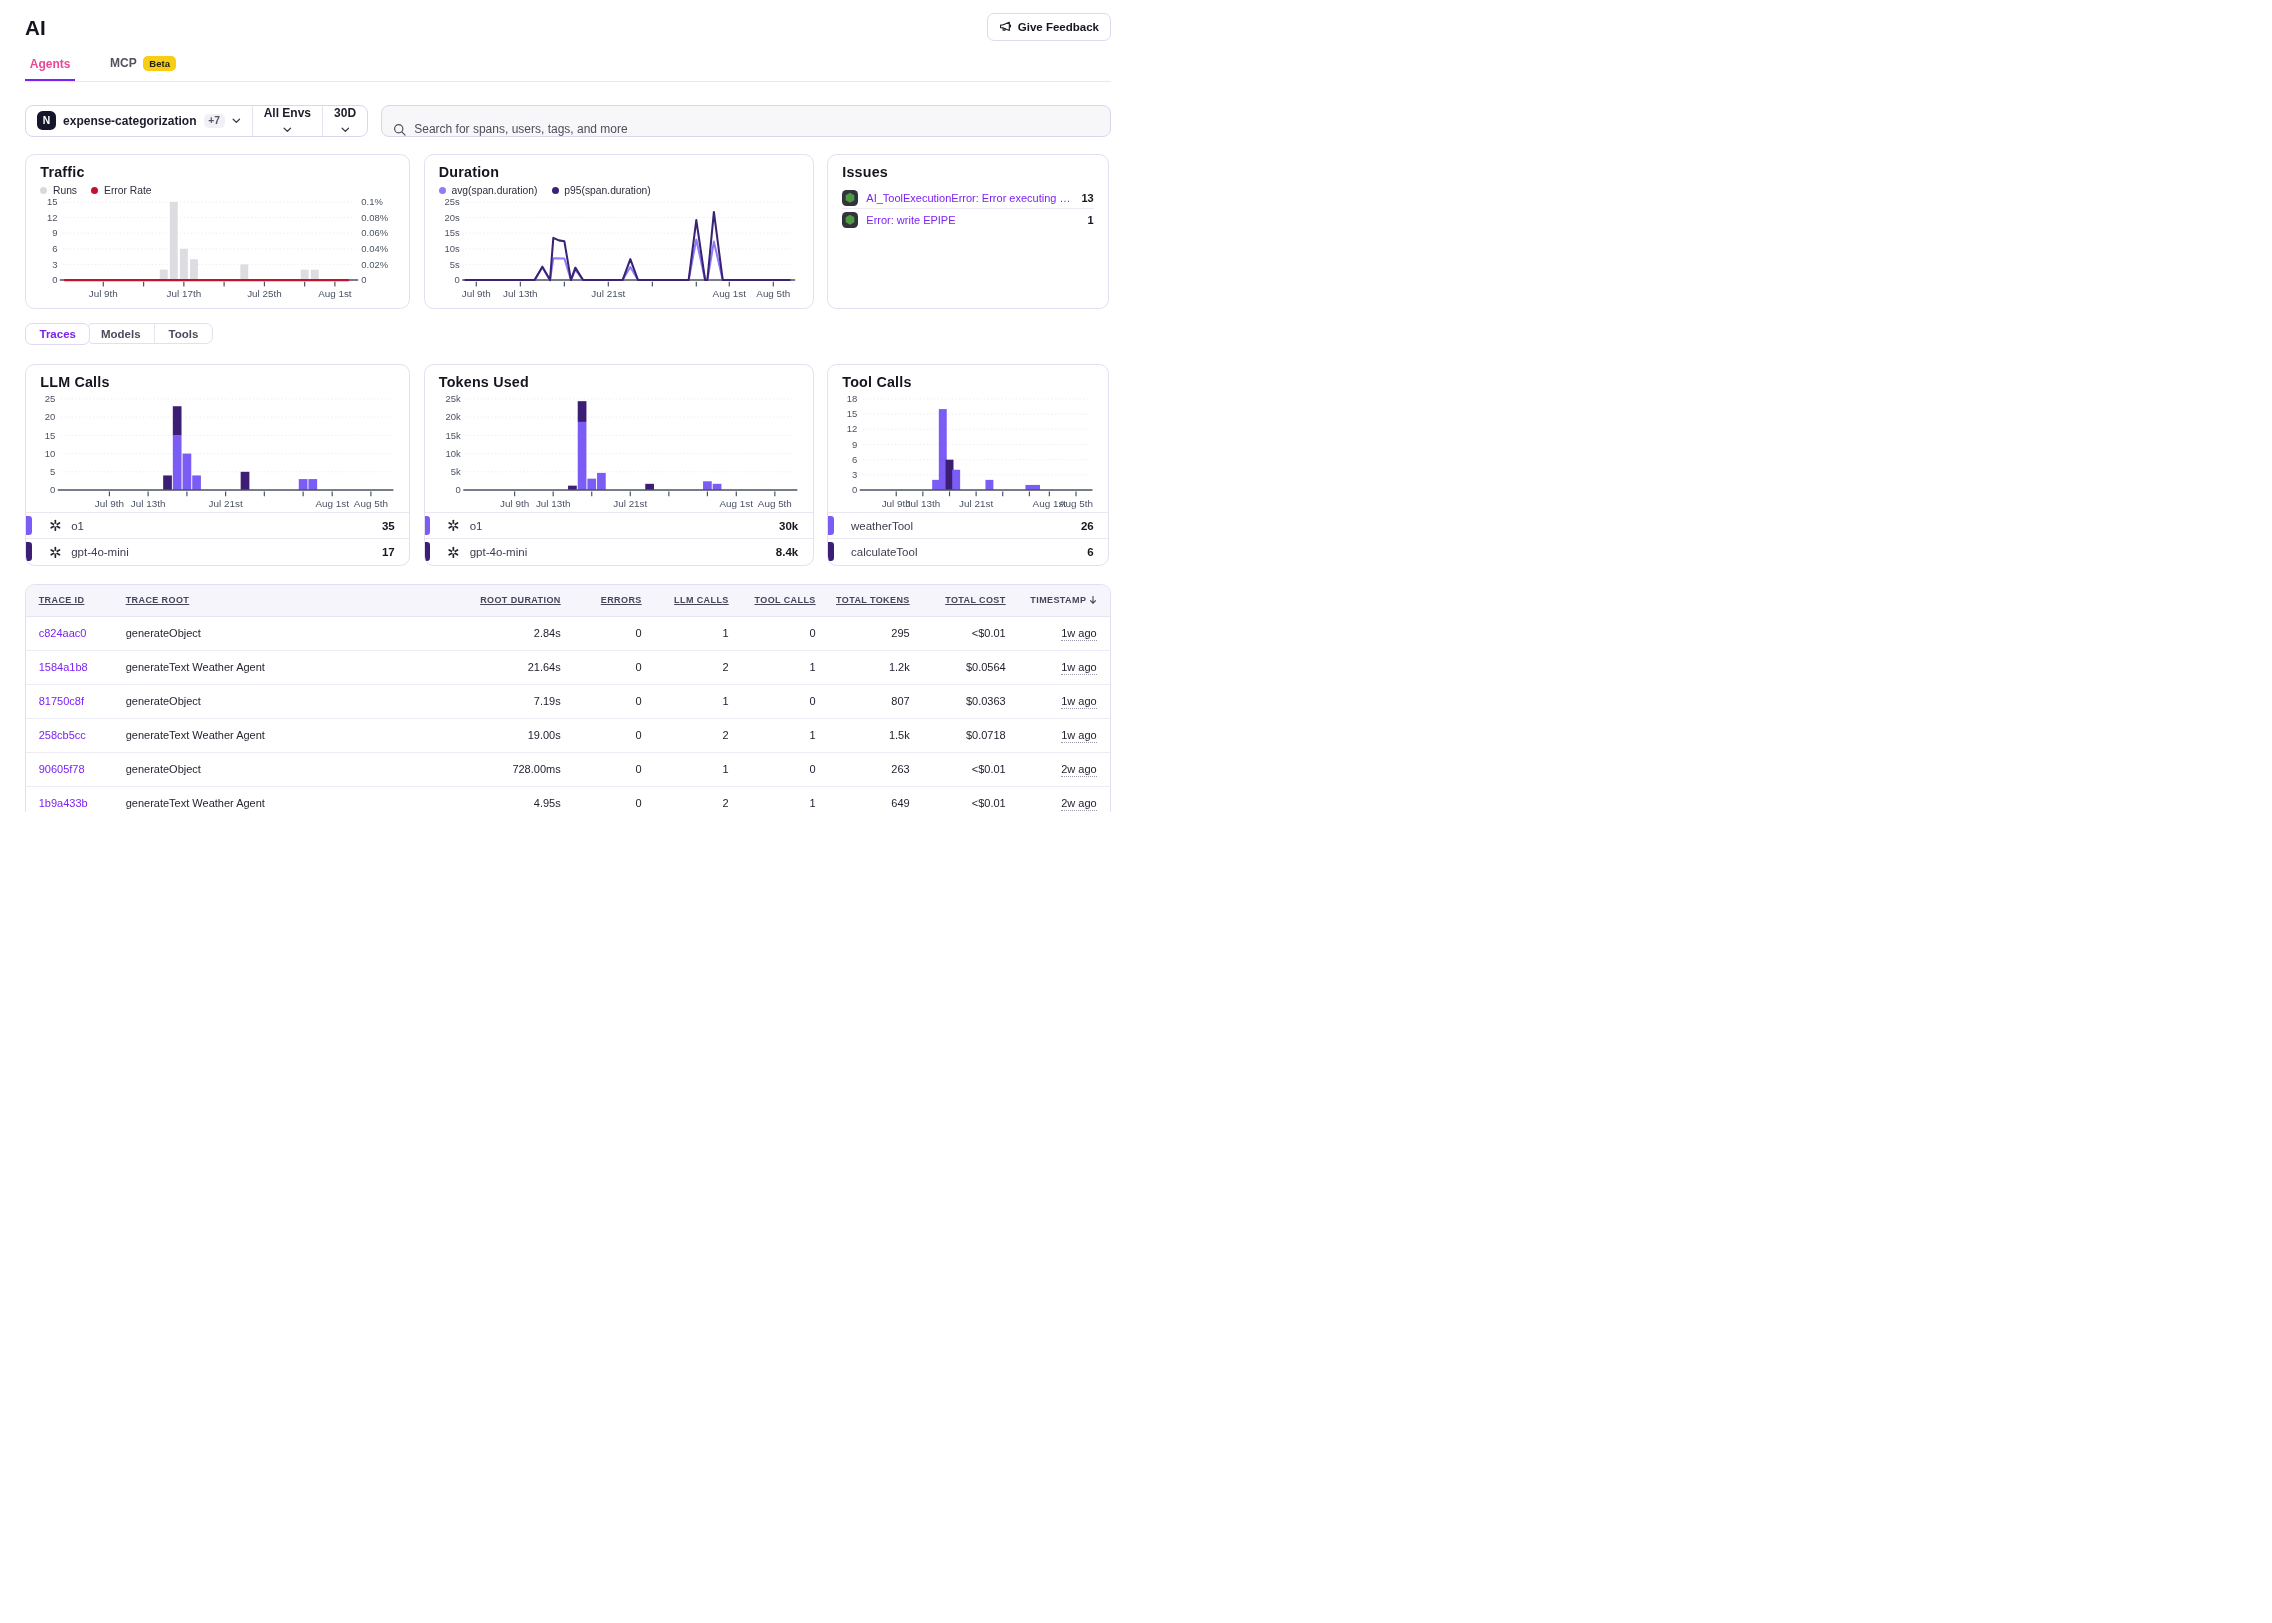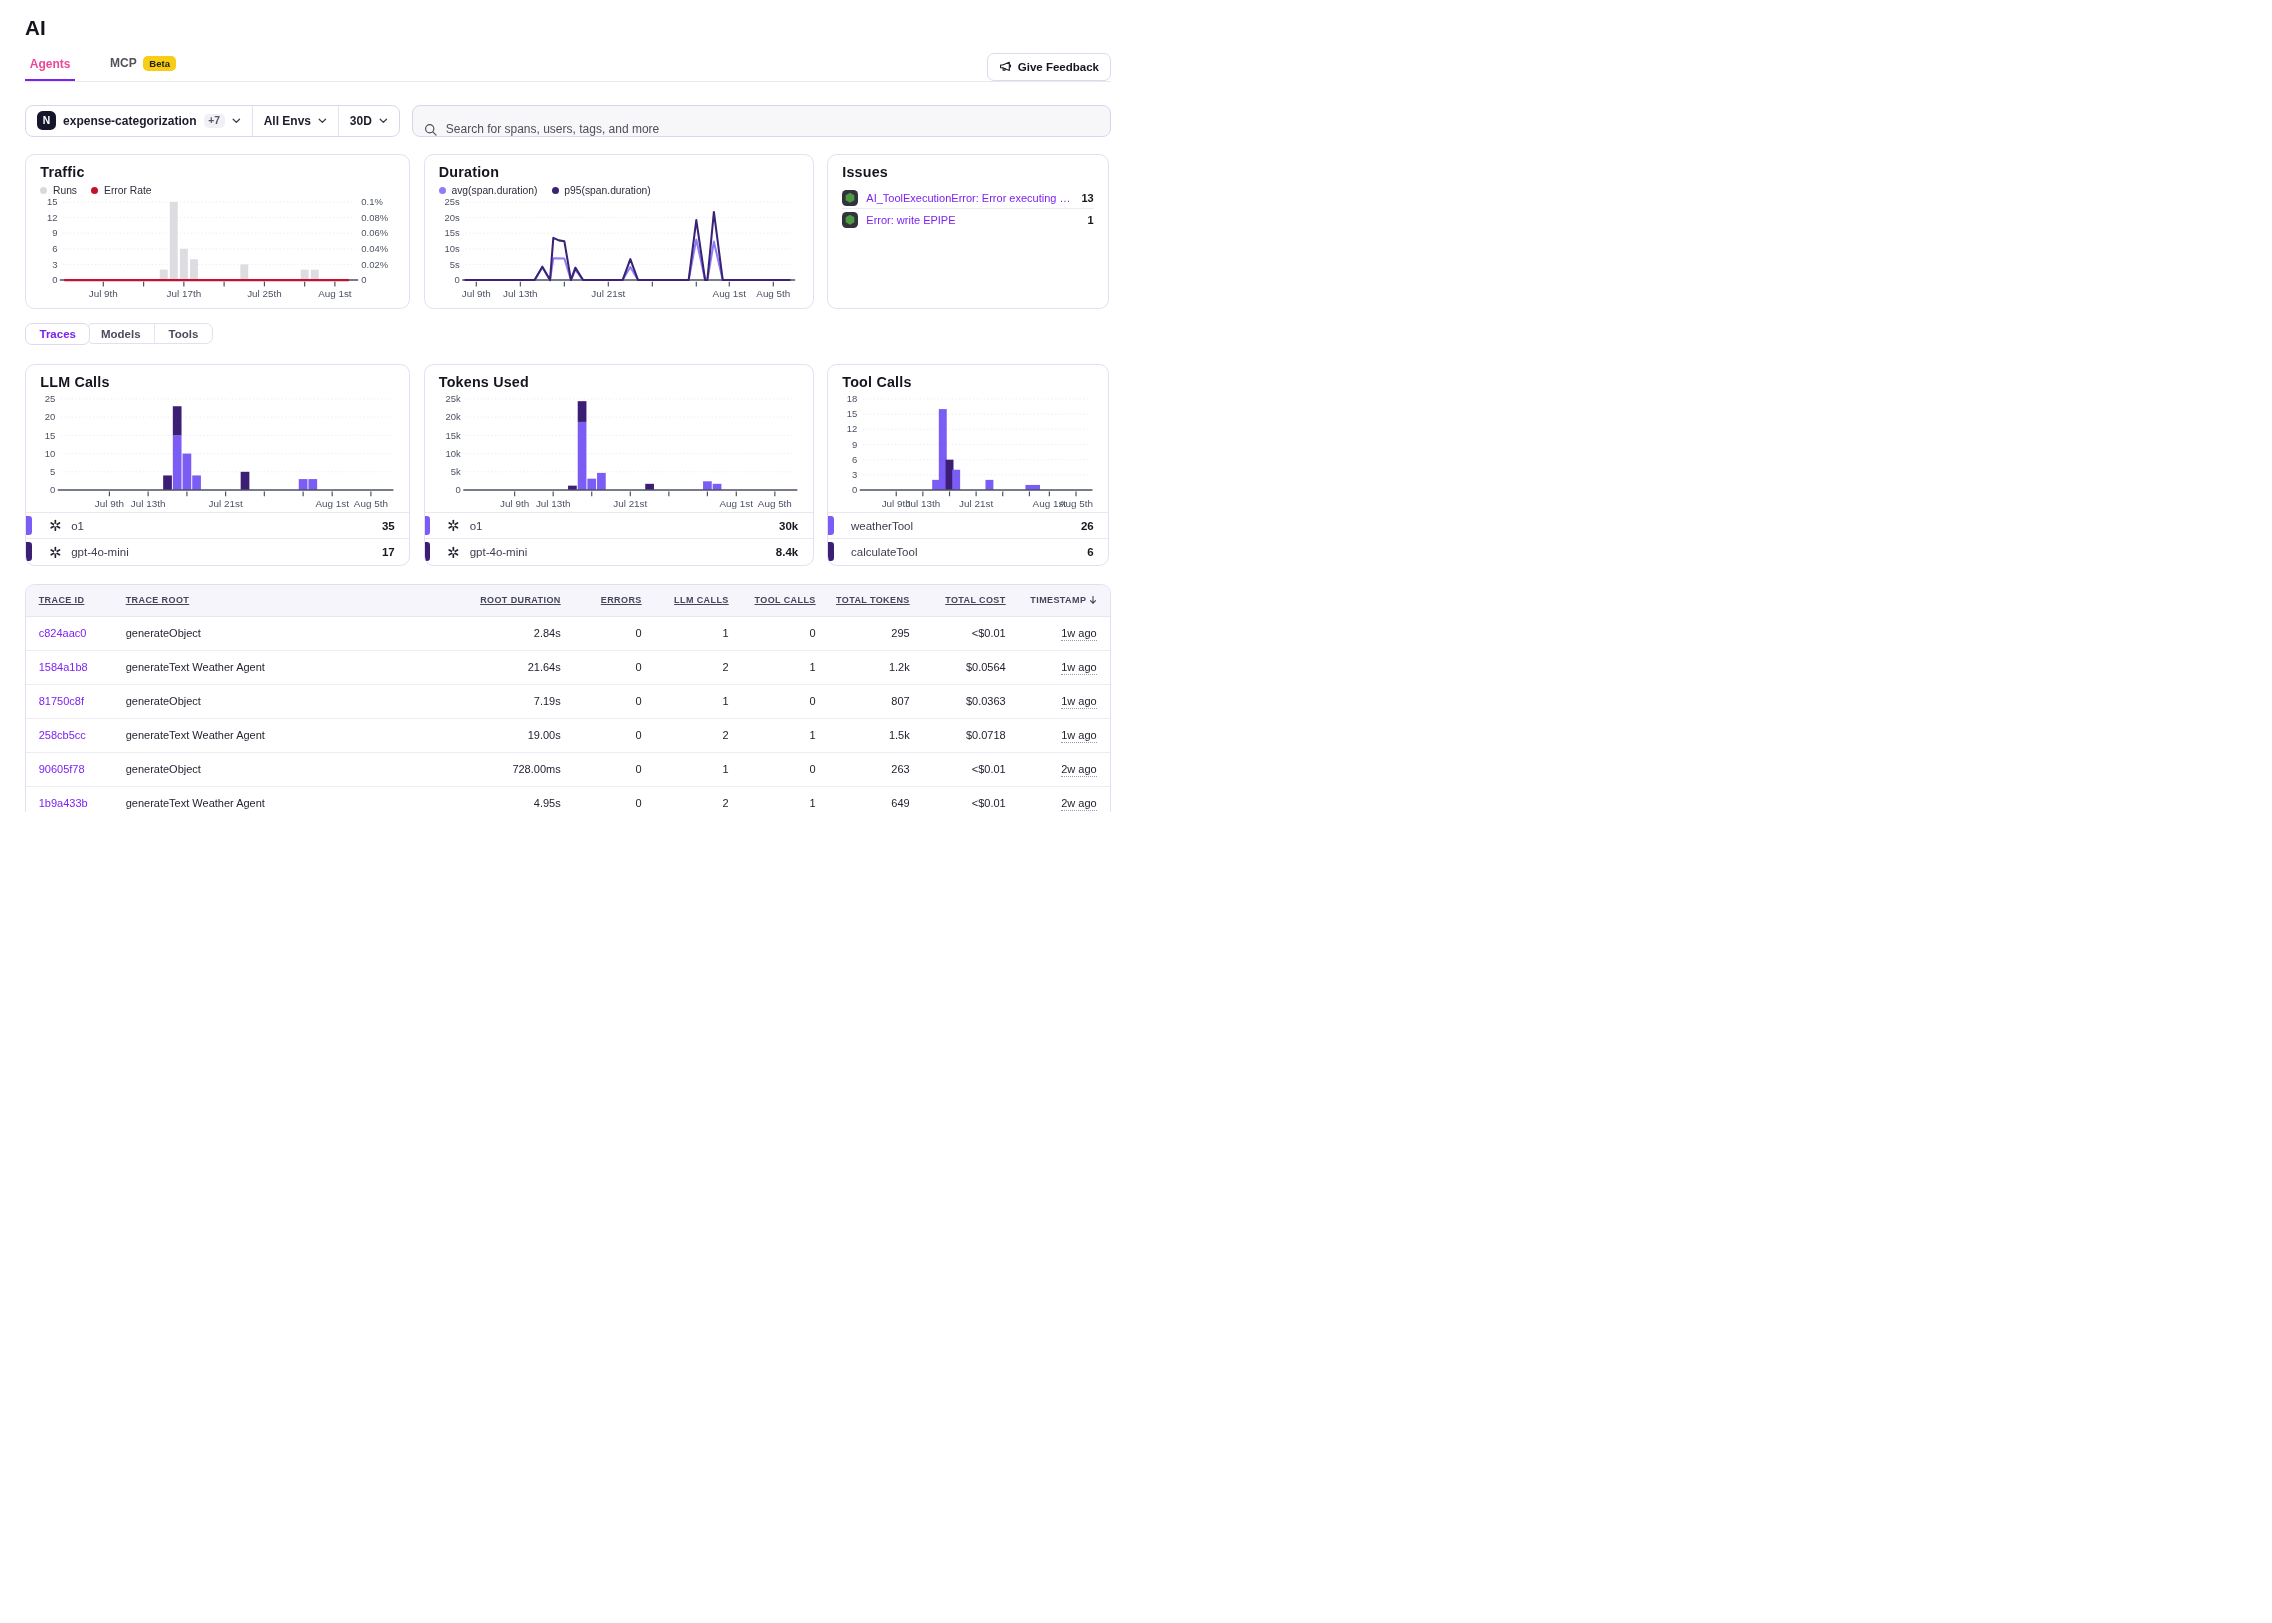--- a/index.html
+++ b/index.html
@@ -4,34 +4,34 @@
 <style>
   * { box-sizing: border-box; margin: 0; padding: 0; }
   html,body { width:1136px; height:812px; overflow:hidden; background:#fff;
     font-family:"Liberation Sans", sans-serif; color:#1c1c28; }
   .page { position:relative; width:1136px; height:812px; padding:0 25px; }
 
   
   .page-title { padding-top:16px; font-size:20.6px; font-weight:800; letter-spacing:0.2px; color:#15151f; }
   .feedback-btn { position:absolute; top:12.7px; right:25px; display:flex; align-items:center; gap:6.3px;
     height:28px; padding:0 11px; background:#fff; border:0.8px solid #ddd9f0; border-radius:7.1px;
-    font-size:11.5px; font-weight:700; color:#15151f; cursor:pointer;margin-top:40px; }
+    font-size:11.5px; font-weight:700; color:#15151f; cursor:pointer; }
 
   
   .tabbar { display:flex; align-items:flex-end; gap:30px; margin-top:11px; border-bottom:0.8px solid #e9e8f0; }
   .tab { display:flex; align-items:center; gap:6.3px; padding:4.8px 4.8px 8.7px; font-size:12px; font-weight:700;
     color:#52525f; cursor:pointer; border-bottom:2.4px solid transparent; margin-bottom:-0.8px; }
   .tab.active { color:#ec4899; border-bottom-color:#7c22f0; }
   .badge-beta { background:#f7cd16; color:#23210f; font-size:9.5px; font-weight:700; padding:2px 6.3px; border-radius:4.8px; }
 
   
   .filter-row { display:flex; gap:12.7px; margin-top:23px; }
   .seg-control { display:flex; align-items:stretch; height:32.5px; border:0.8px solid #d9d5ef; border-radius:8px; background:#fff; }
   .seg { display:flex; align-items:center; gap:7.1px; padding:0 11px; font-size:12px; font-weight:700; color:#1c1c2b; cursor:pointer; }
-  .seg + .seg { border-left:0.8px solid #e4e1f3; }
+  .seg + .seg { border-left:0.8px solid #e4e1f3;flex-direction:column; }
   .proj-icon { width:19px; height:19px; border-radius:5.6px; background:#16162a; color:#fff; display:flex;
     align-items:center; justify-content:center; font-size:10.3px; font-weight:700; }
   .plus-chip { background:#f1f0f6; color:#55555f; border-radius:4.8px; padding:1.6px 4.8px; font-size:10.3px; font-weight:600; }
   .search-box { flex:1; display:flex; align-items:flex-end; gap:8px; height:32.5px; background:#f7f7f9;
     border:0.8px solid #d9d5ef; border-radius:8px; padding:0 11px; }
   .search-box input { flex:1; border:none; outline:none; background:transparent; font-size:12px;
     font-family:"Liberation Sans",sans-serif; color:#33333f; }
   .search-box input::placeholder { color:#4e4e5c; opacity:1; }
 
   

